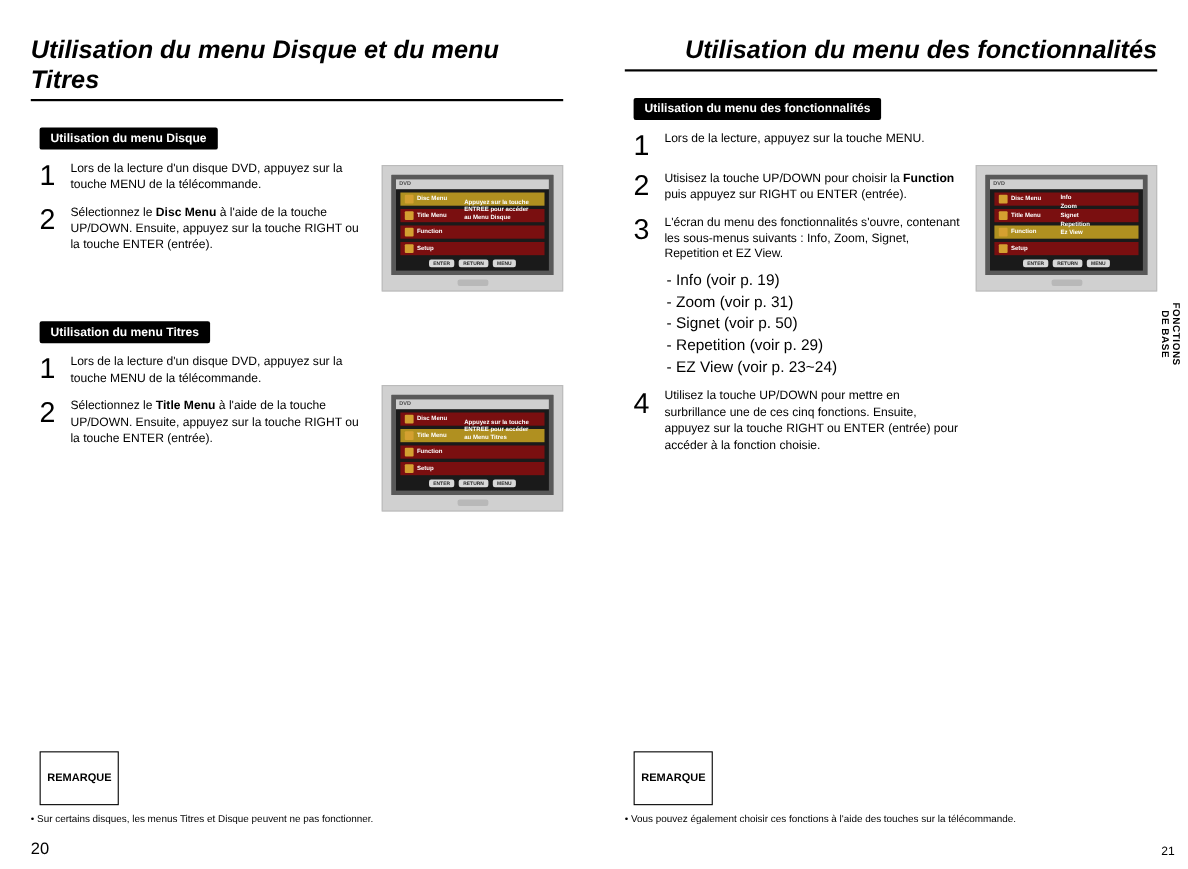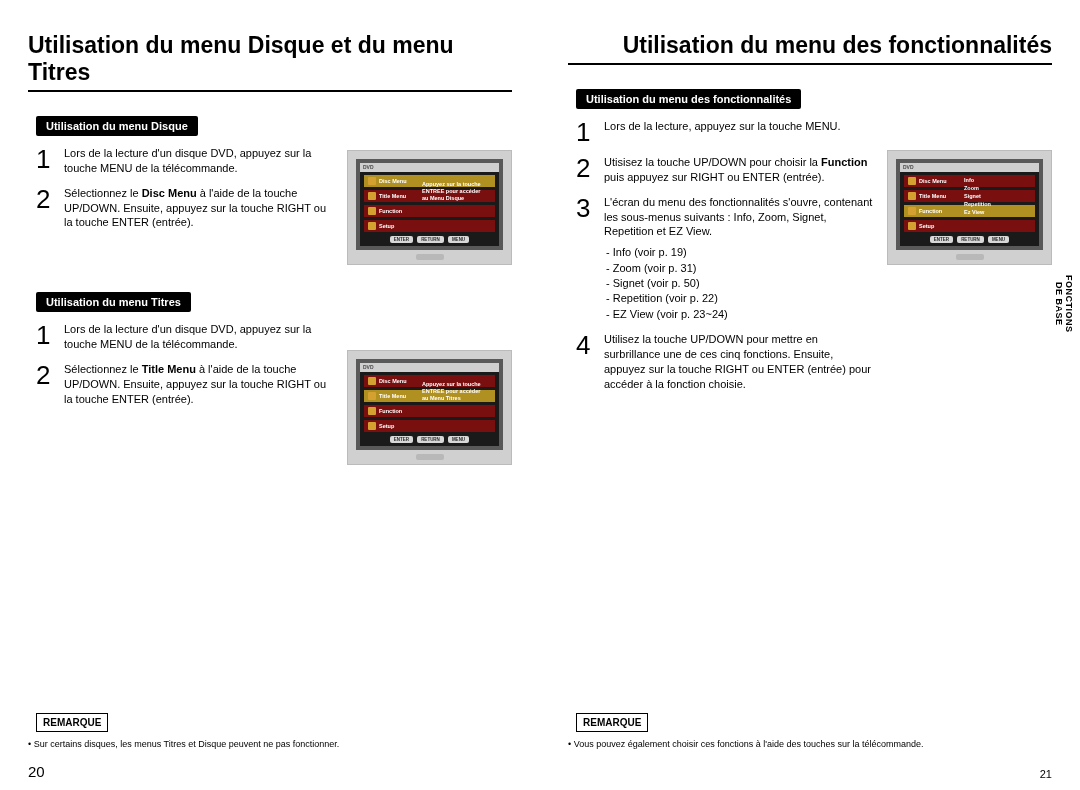--- a/index.html
+++ b/index.html
@@ -7,36 +7,36 @@
     width: 1080px; height: 790px;
     font-family: Arial, Helvetica, sans-serif;
     background: #fff; color: #000;
     position: relative;
   }
   .spread { display: flex; width: 100%; height: 100%; }
   .page { width: 50%; padding: 32px 28px 10px 28px; position: relative; }
   .page-title {
     font-weight: bold; font-size: 23px;
     border-bottom: 2px solid #000;
-    padding-bottom: 4px; margin-bottom: 16px;
+    padding-bottom: 4px; margin-bottom: 16px; font-style: italic;
   }
   .page.right .page-title { text-align: right; }
   .section-chip {
     display: inline-block;
     background: #000; color: #fff;
     font-weight: bold; font-size: 11px;
     padding: 4px 10px; border-radius: 2px;
     margin: 8px 0 10px 8px;
   }
   .steps { margin-left: 8px; }
   .step { display: flex; align-items: flex-start; margin-bottom: 10px; max-width: 300px; }
   .step-num { font-size: 26px; font-weight: 300; width: 24px; line-height: 1; margin-right: 4px; }
   .step-body { font-size: 11px; line-height: 1.35; flex: 1; }
   .bold { font-weight: bold; }
-  .sublist { margin-top: 6px; margin-left: 2px; font-size: 11px; line-height: 1.4; }
+  .sublist { margin-top: 6px; margin-left: 2px; font-size: 14px; line-height: 1.4; }
   .sublist div::before { content: "- "; }
   .illus {
     position: absolute;
     width: 165px; height: 115px;
     background: #d0d0d0;
     border: 1px solid #bbb;
   }
   .tv {
     position: absolute; left: 8px; right: 8px; top: 8px; bottom: 14px;
     background: #1a1a1a; border: 4px solid #595959;
@@ -49,29 +49,29 @@
   .menu-row.sel { background:#b09020; }
   .menu-msg { position:absolute; left:62px; top:18px; color:#fff; font-size:5.5px; font-weight:bold; line-height:1.3; }
   .submenu { position:absolute; left:64px; top:14px; display:flex; flex-direction:column; gap:2px; }
   .submenu span { color:#fff; font-size:5.5px; font-weight:bold; }
   .btn-row { position:absolute; bottom:3px; left:0; right:0; display:flex; justify-content:center; gap:4px; }
   .btn-row span { background:#d8d8d8; color:#2a2a2a; font-size:4.5px; font-weight:bold; padding:1px 4px; border-radius:2px; }
   .tv-base { position:absolute; bottom:4px; left:50%; transform:translateX(-50%); width:28px; height:6px; background:#b8b8b8; border-radius:2px; }
 
   .remarque-label {
     display:inline-block; border:1px solid #000;
-    font-size:10px; font-weight:bold; padding:3px 6px;
+    font-size:10px; font-weight:bold; padding:18px 6px;
     margin: 14px 0 6px 8px;
   }
   .remarque-list { font-size:9px; line-height:1.4; }
   .remarque-list li { margin-bottom:3px; list-style:none; text-indent:-6px; padding-left:6px; }
   .remarque-list li::before { content:"• "; }
 
   .page-num-left { position:absolute; left:28px; bottom:10px; font-size:15px; }
-  .page-num-right { position:absolute; right:28px; bottom:10px; font-size:11px; }
+  .page-num-right { position:absolute; right:12px; bottom:10px; font-size:11px; }
 
   .side-tab {
     position:absolute; right:6px; top:275px;
     writing-mode: vertical-rl;
     font-size:9px; font-weight:bold;
     text-align:center; letter-spacing:0.5px;
     white-space: pre;
   }
   .bottom-block { position:absolute; left:28px; right:28px; bottom:36px; }
   .gap { height:22px; }
@@ -211,21 +211,21 @@
         </div>
       </div>
       <div class="step">
         <div class="step-num">3</div>
         <div class="step-body">
           <span>L'écran du menu des fonctionnalités s'ouvre, contenant les sous-menus suivants : Info, Zoom, Signet, Repetition et EZ View.</span>
           <div class="sublist">
             <div>Info (voir p. 19)</div>
             <div>Zoom (voir p. 31)</div>
             <div>Signet (voir p. 50)</div>
-            <div>Repetition (voir p. 22)</div>
+            <div>Repetition (voir p. 29)</div>
             <div>EZ View (voir p. 23~24)</div>
           </div>
         </div>
       </div>
       <div class="step">
         <div class="step-num">4</div>
         <div class="step-body">Utilisez la touche UP/DOWN pour mettre en surbrillance une de ces cinq fonctions. Ensuite, appuyez sur la touche RIGHT ou ENTER (entrée) pour accéder à la fonction choisie.</div>
       </div>
     </div>
 

